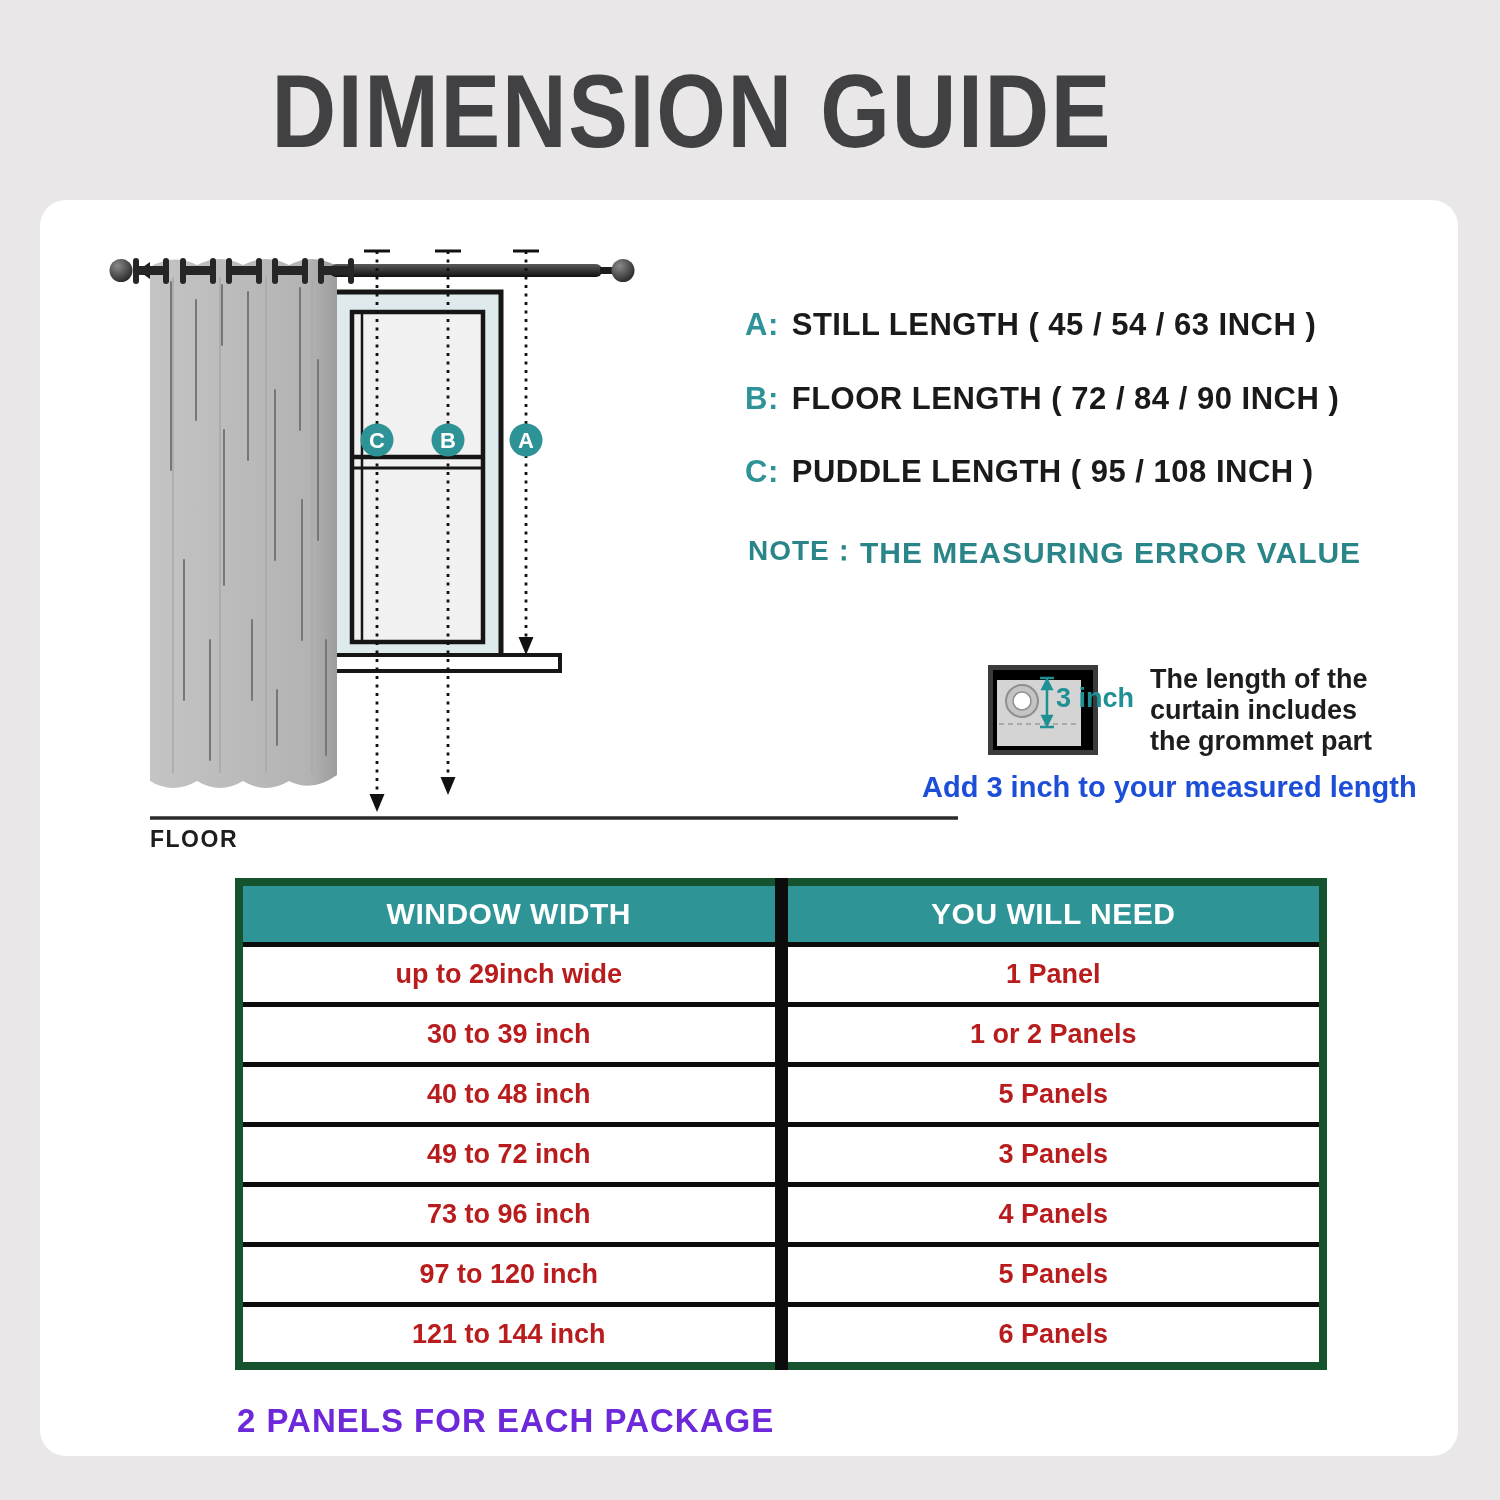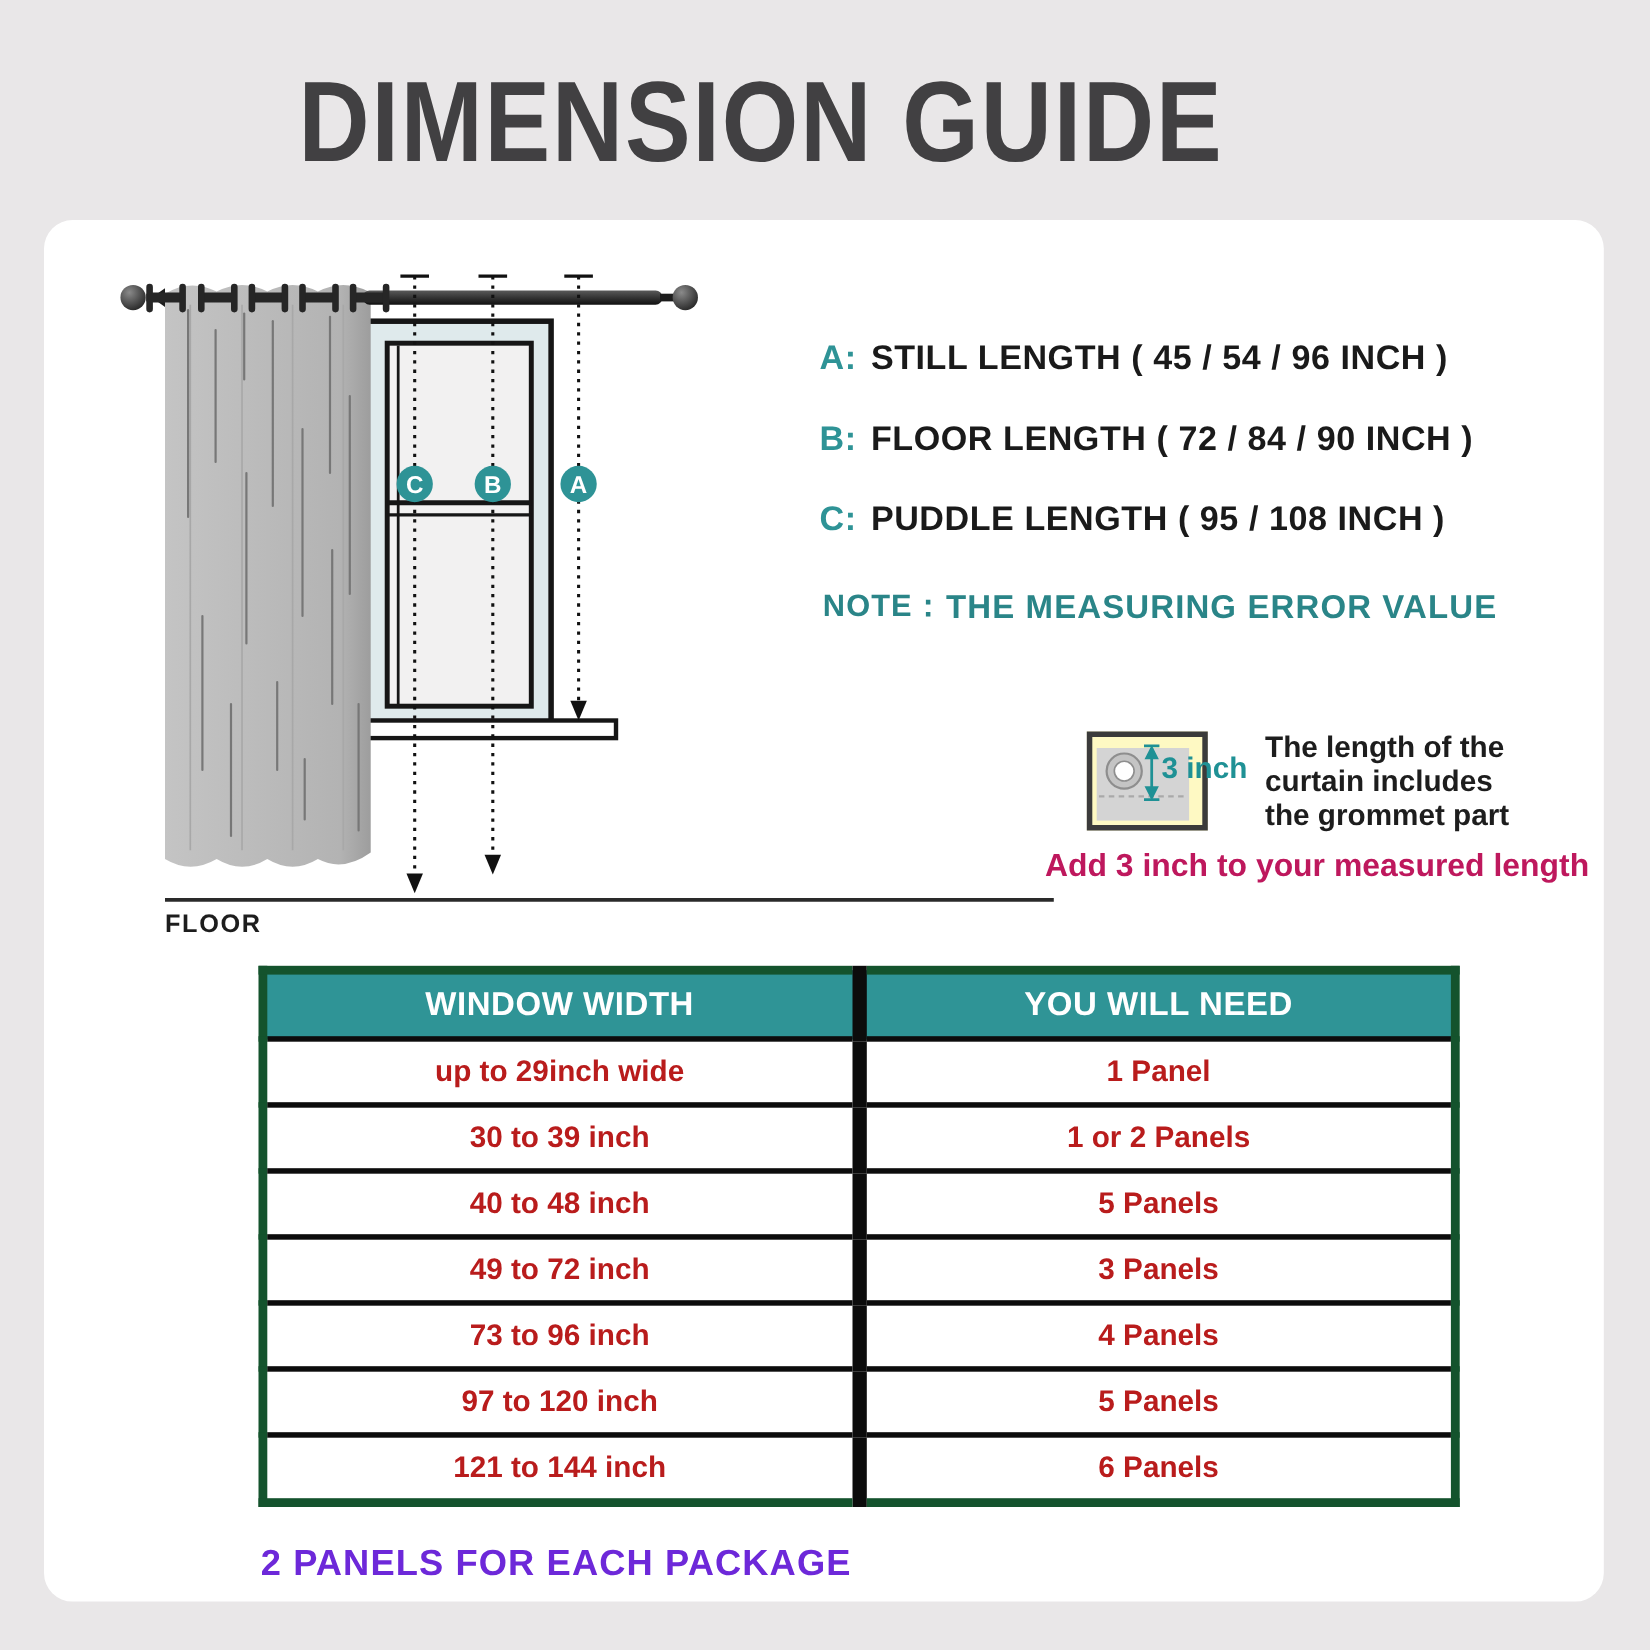--- a/index.html
+++ b/index.html
@@ -29,33 +29,33 @@
   }
   .note-line1{position:absolute;left:860px;top:536px;}
   .note-line2{position:absolute;left:882px;top:589px;}
   .note-text{
     font-size:30px;font-weight:bold;color:#2a8588;letter-spacing:1px;
     white-space:nowrap;line-height:1.1;position:absolute;
   }
   
   .gbox{
     position:absolute;left:988px;top:665px;width:110px;height:90px;
-    border:5px solid #3b3b3b;background:#fef9c3;box-sizing:border-box;
+    border:5px solid #3b3b3b;background:#000000;box-sizing:border-box;
   }
   .gbox-label{
     position:absolute;left:63px;top:14px;font-size:27px;font-weight:bold;
     color:#1f9195;white-space:nowrap;line-height:1.1;
   }
   .gdesc{
     position:absolute;left:1150px;top:664px;font-size:27px;color:#1d1d1d;
     line-height:31px;font-weight:bold;white-space:nowrap;
   }
   .gtip{
-    position:absolute;left:950px;top:772px;font-size:29px;font-weight:bold;
-    color:#be185d;white-space:nowrap;line-height:1.1;
+    position:absolute;left:922px;top:772px;font-size:29px;font-weight:bold;
+    color:#1d4ed8;white-space:nowrap;line-height:1.1;
   }
   
   table.size-table{
     position:absolute;left:235px;top:878px;width:1092px;
     border-collapse:collapse;border:8px solid #14532d;table-layout:fixed;
   }
   .size-table th,.size-table td{
     border:5px solid #0c0c0c;text-align:center;vertical-align:middle;padding:0;
   }
   .size-table th{
@@ -196,21 +196,21 @@
       <text x="327" y="213" fill="#ffffff">C</text>
       <text x="398" y="213" fill="#ffffff">B</text>
       <text x="476" y="213" fill="#ffffff">A</text>
     </g>
 
     <line x1="100" y1="583" x2="908" y2="583" stroke="#2a2a2a" stroke-width="3.5"></line>
     <text x="100" y="612" font-family="Liberation Sans, sans-serif" font-size="23" font-weight="bold" letter-spacing="1.5" fill="#1d1d1d">FLOOR</text>
   </svg>
 
   <div class="legend-line" style="top:308px;">
-    <span class="legend-prefix">A:</span><span>STILL LENGTH ( 45 / 54 / 96 INCH )</span>
+    <span class="legend-prefix">A:</span><span>STILL LENGTH ( 45 / 54 / 63 INCH )</span>
   </div>
   <div class="legend-line" style="top:382px;">
     <span class="legend-prefix">B:</span><span>FLOOR LENGTH ( 72 / 84 / 90 INCH )</span>
   </div>
   <div class="legend-line" style="top:455px;">
     <span class="legend-prefix">C:</span><span>PUDDLE LENGTH ( 95 / 108 INCH )</span>
   </div>
 
   <div class="note-label">NOTE：</div>
   <div class="note-text note-line1">THE MEASURING ERROR VALUE</div>

